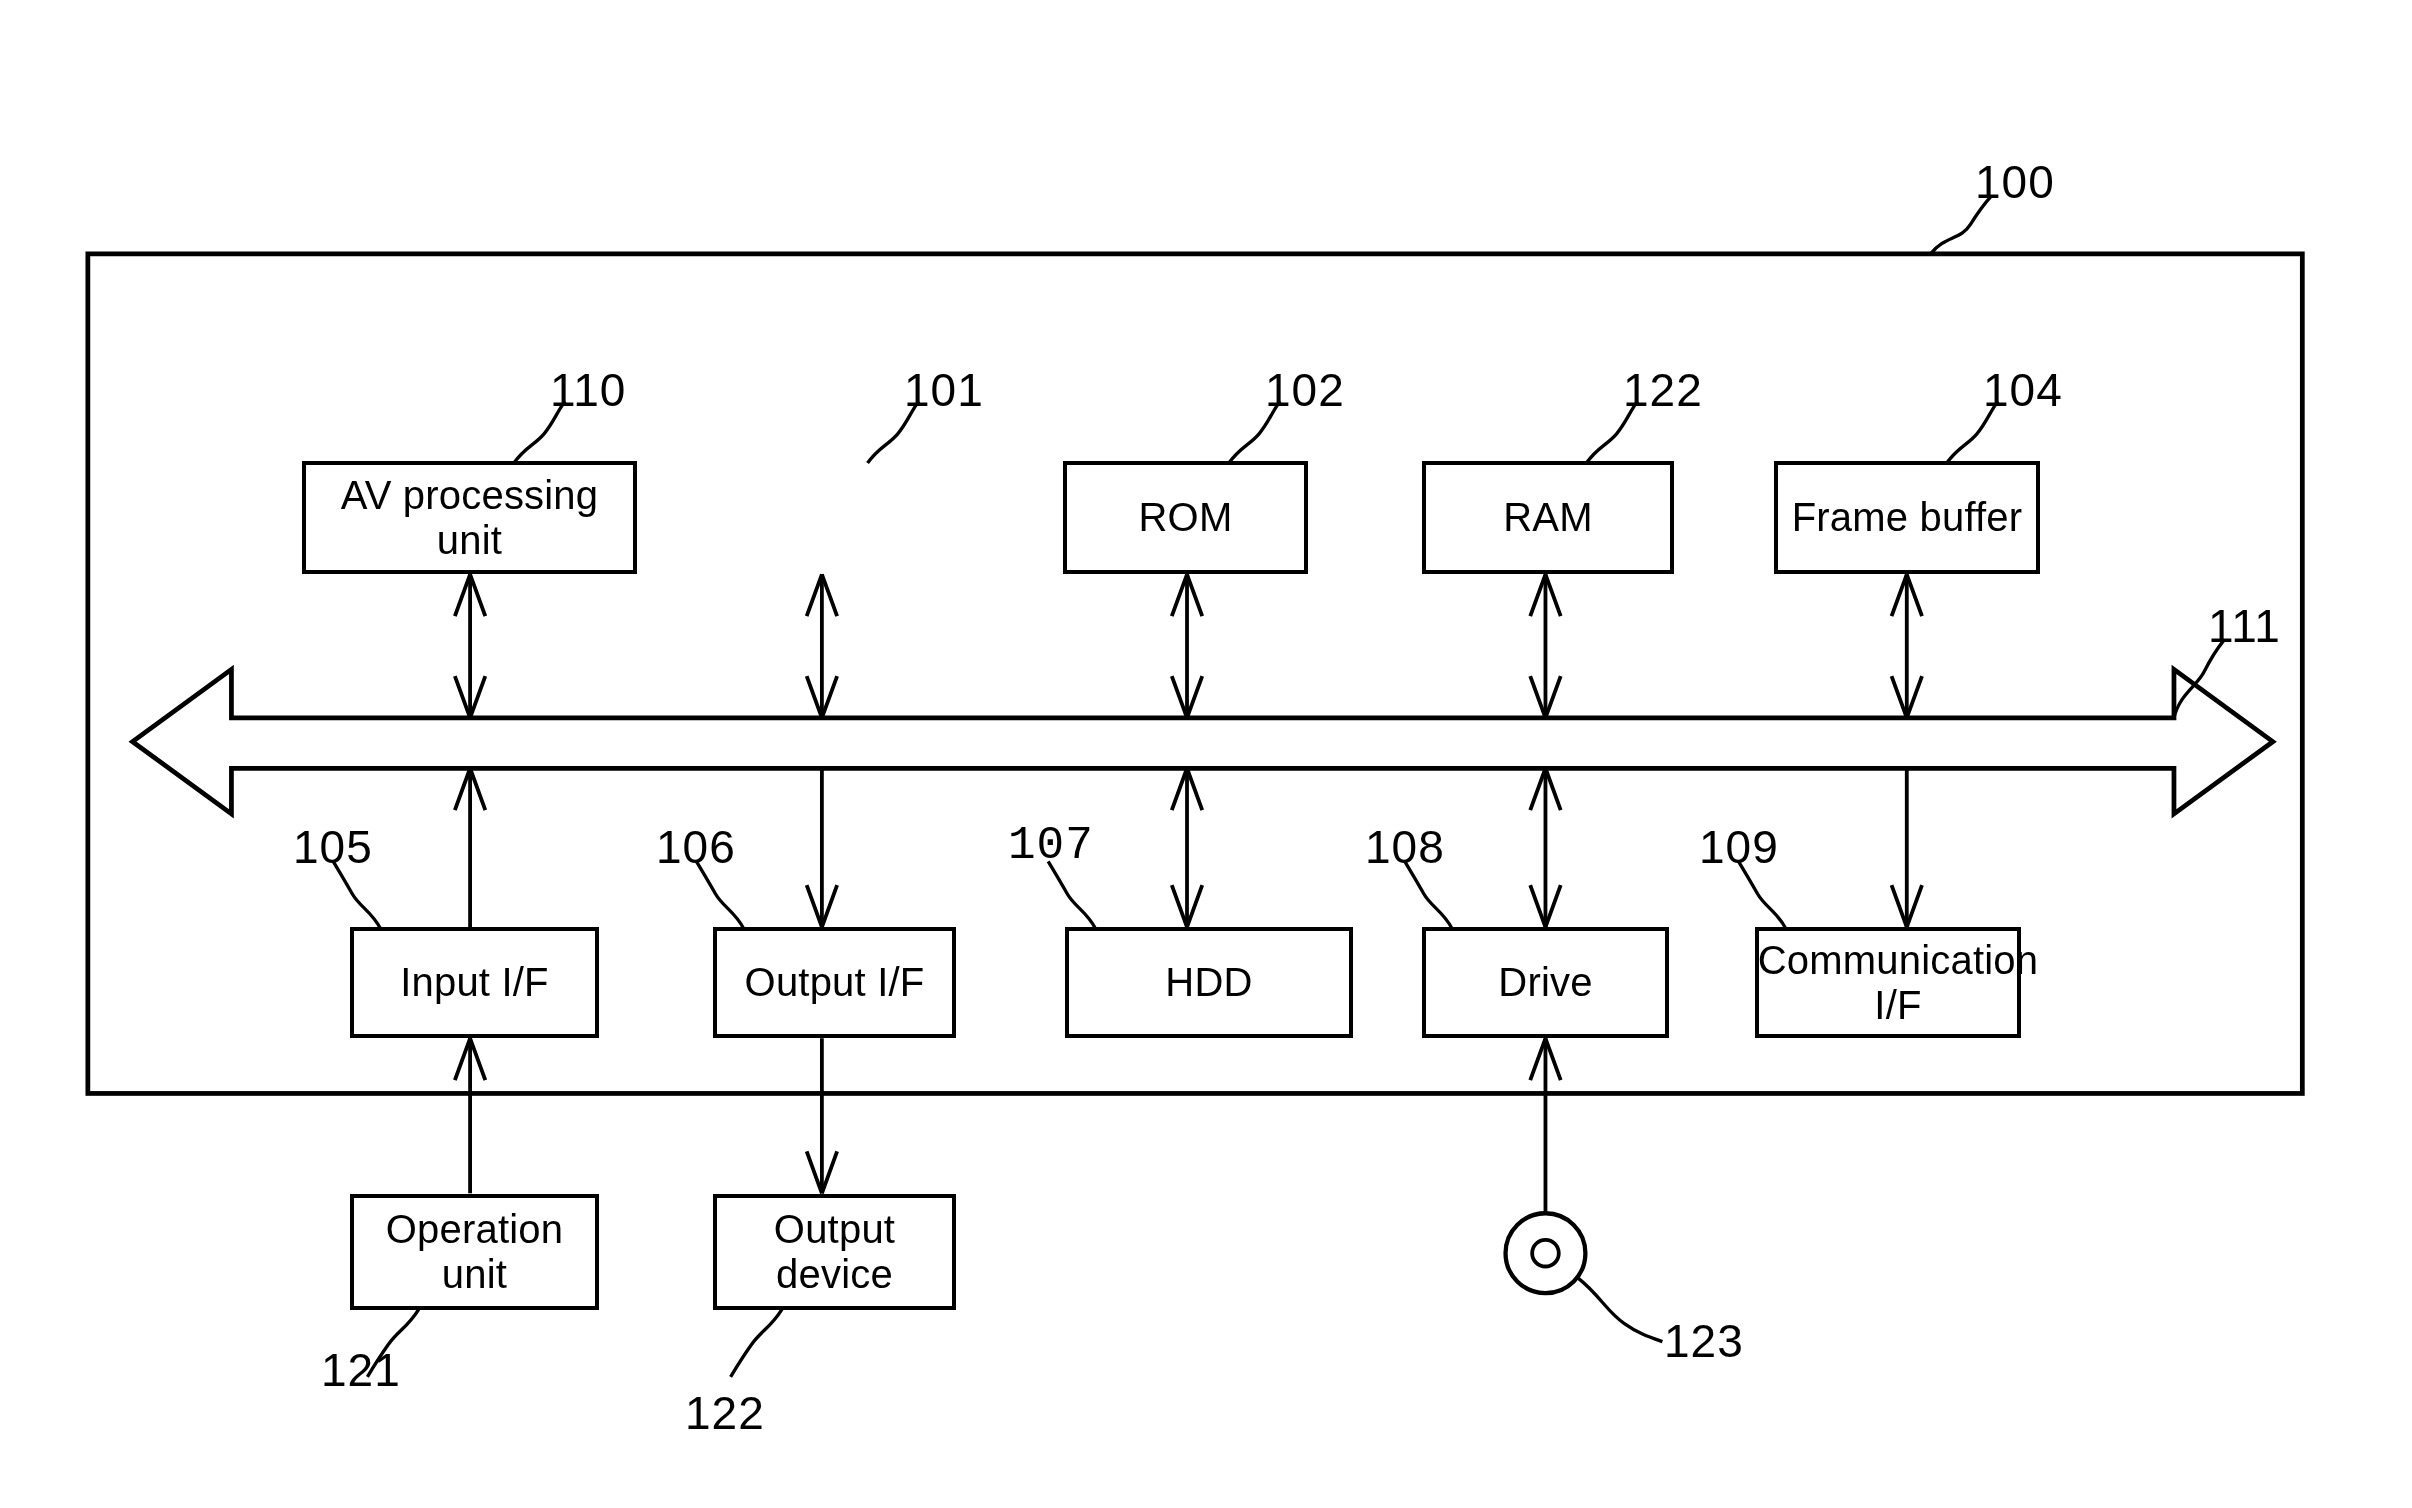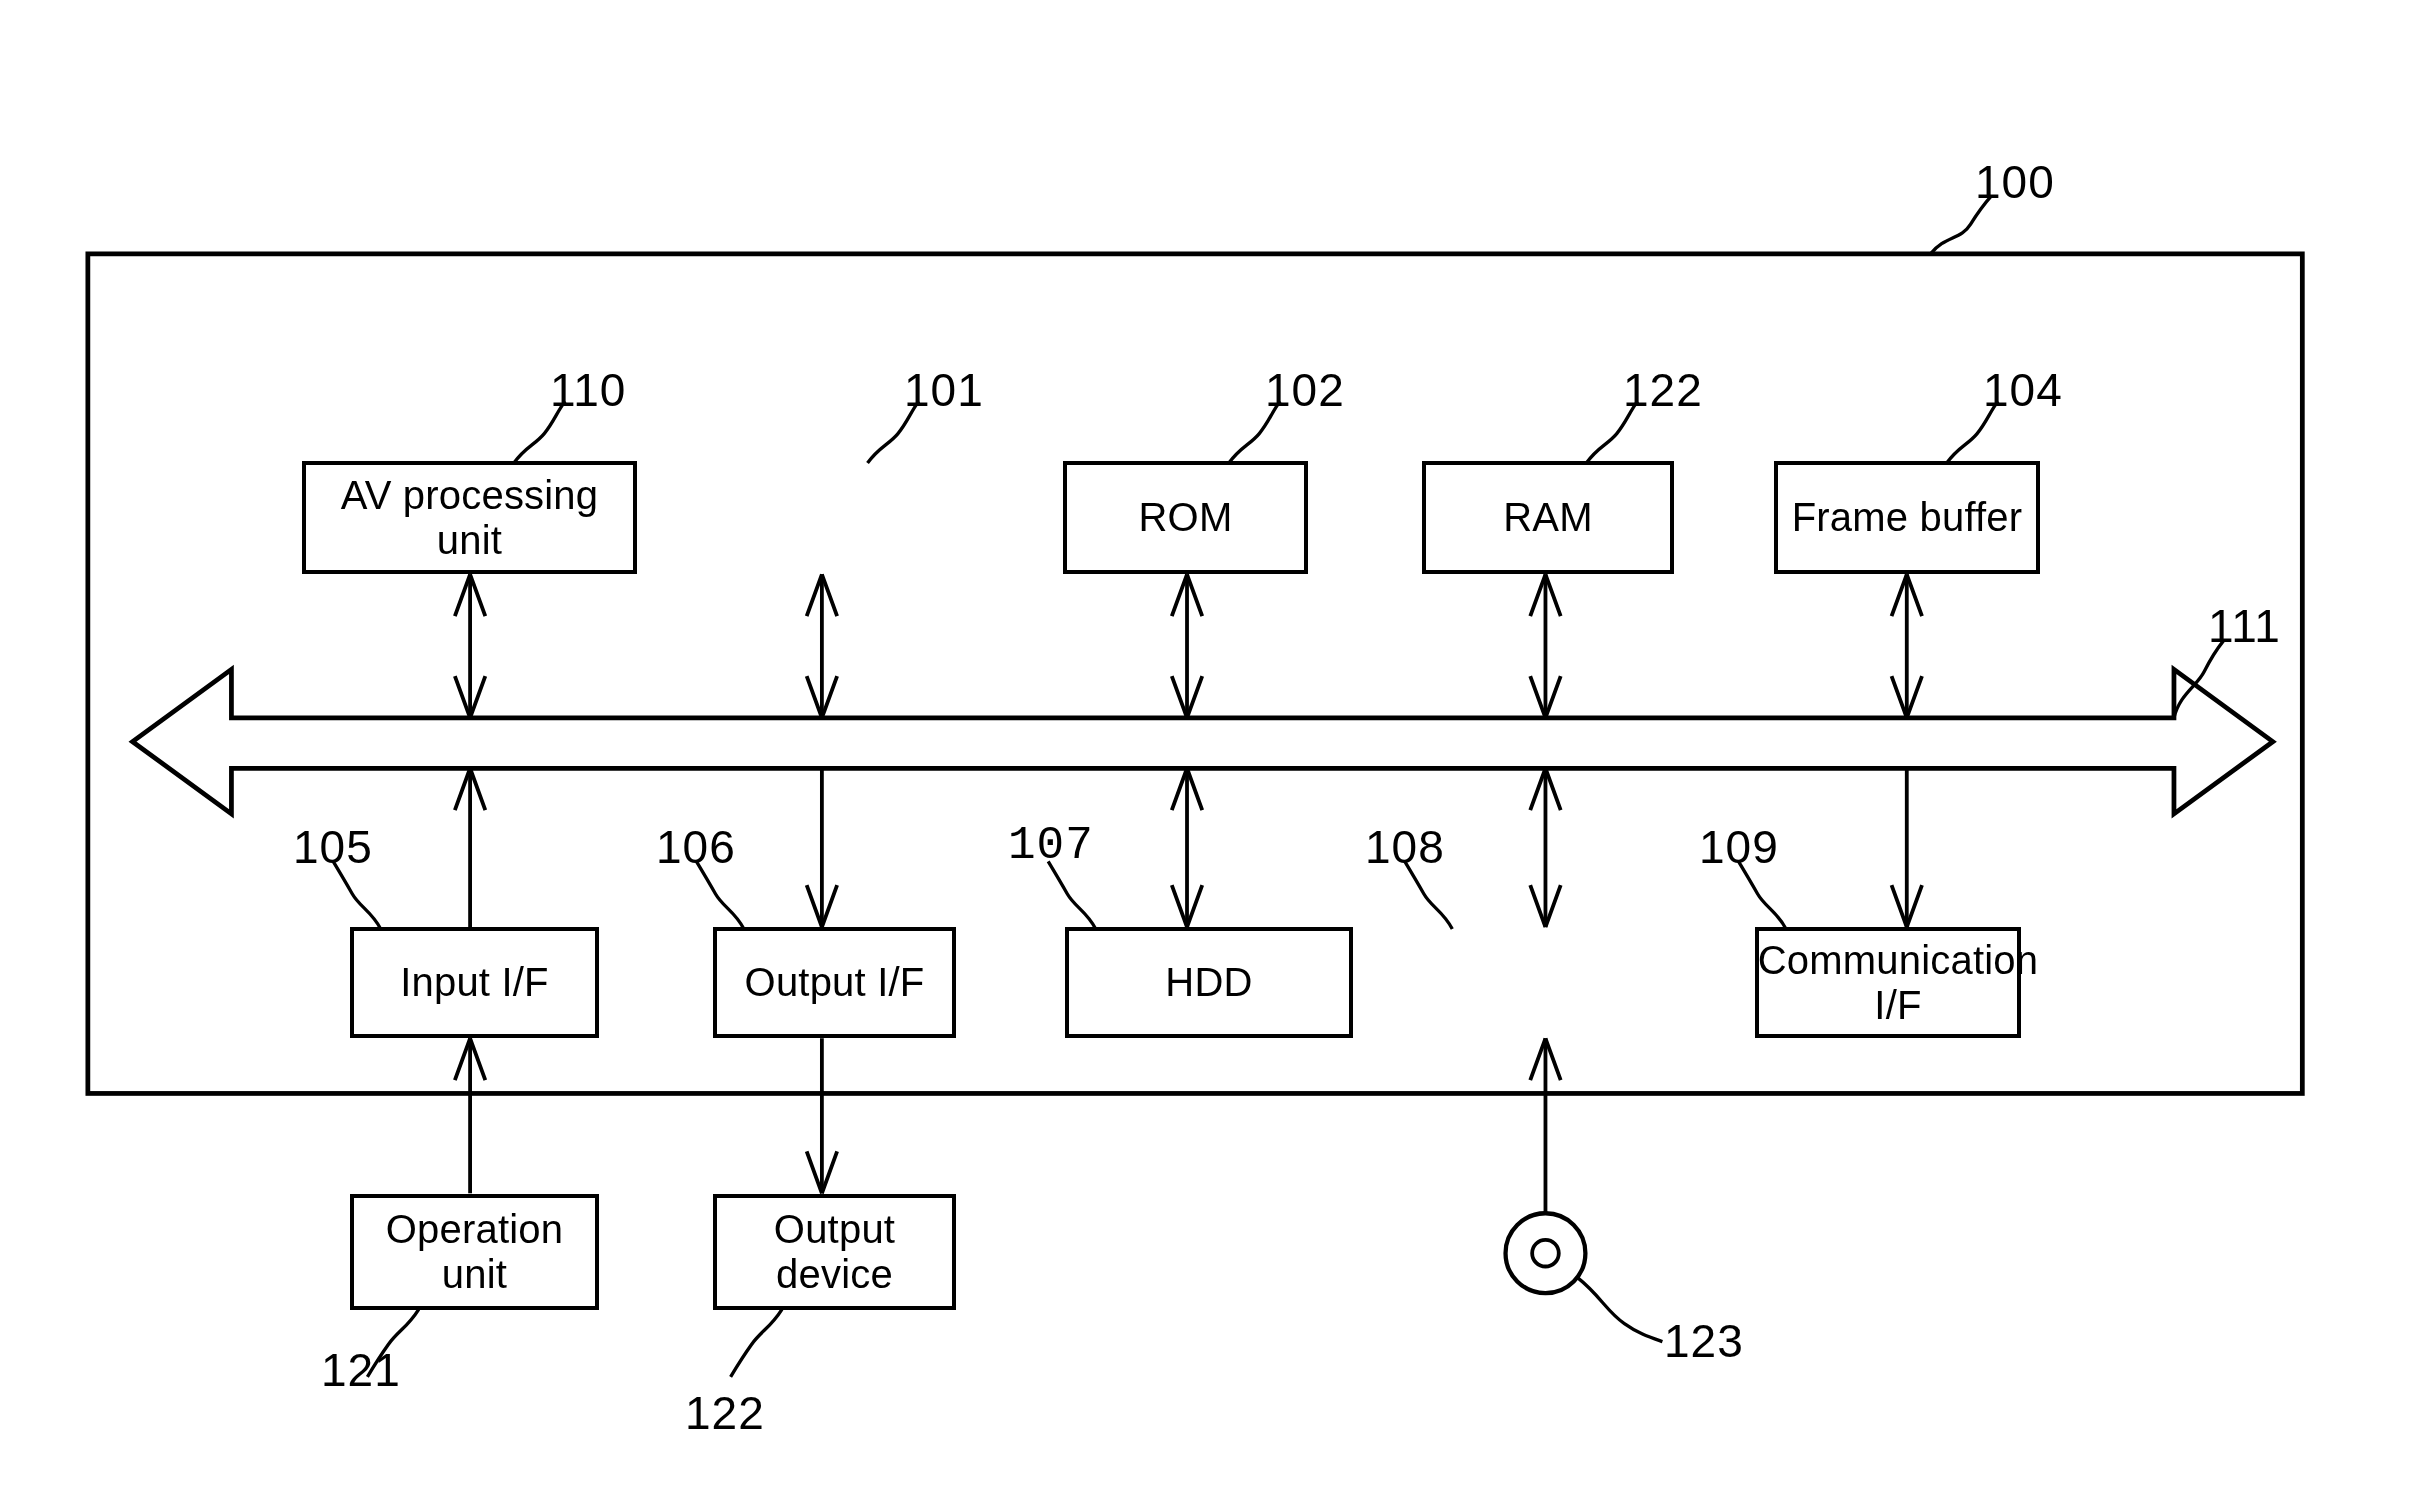--- a/index.html
+++ b/index.html
@@ -179,20 +179,25 @@
   <div class="box" style="left:713px;top:927px;width:243px;height:111px;">
     <span>
         <span>Output I/F</span>
       </span>
   </div>
   <div class="box" style="left:1065px;top:927px;width:288px;height:111px;">
     <span>
         <span>HDD</span>
       </span>
   </div>
+  <div class="box" style="left:1422px;top:927px;width:247px;height:111px;">
+    <span>
+        <span>Drive</span>
+      </span>
+  </div>
   <div class="box" style="left:1755px;top:927px;width:266px;height:111px;padding-left:20px;">
     <span>
         <span>Communication</span>
         <span>I/F</span>
       </span>
   </div>
 
   <div class="box" style="left:350px;top:1194px;width:249px;height:116px;">
     <span>
         <span>Operation</span>

